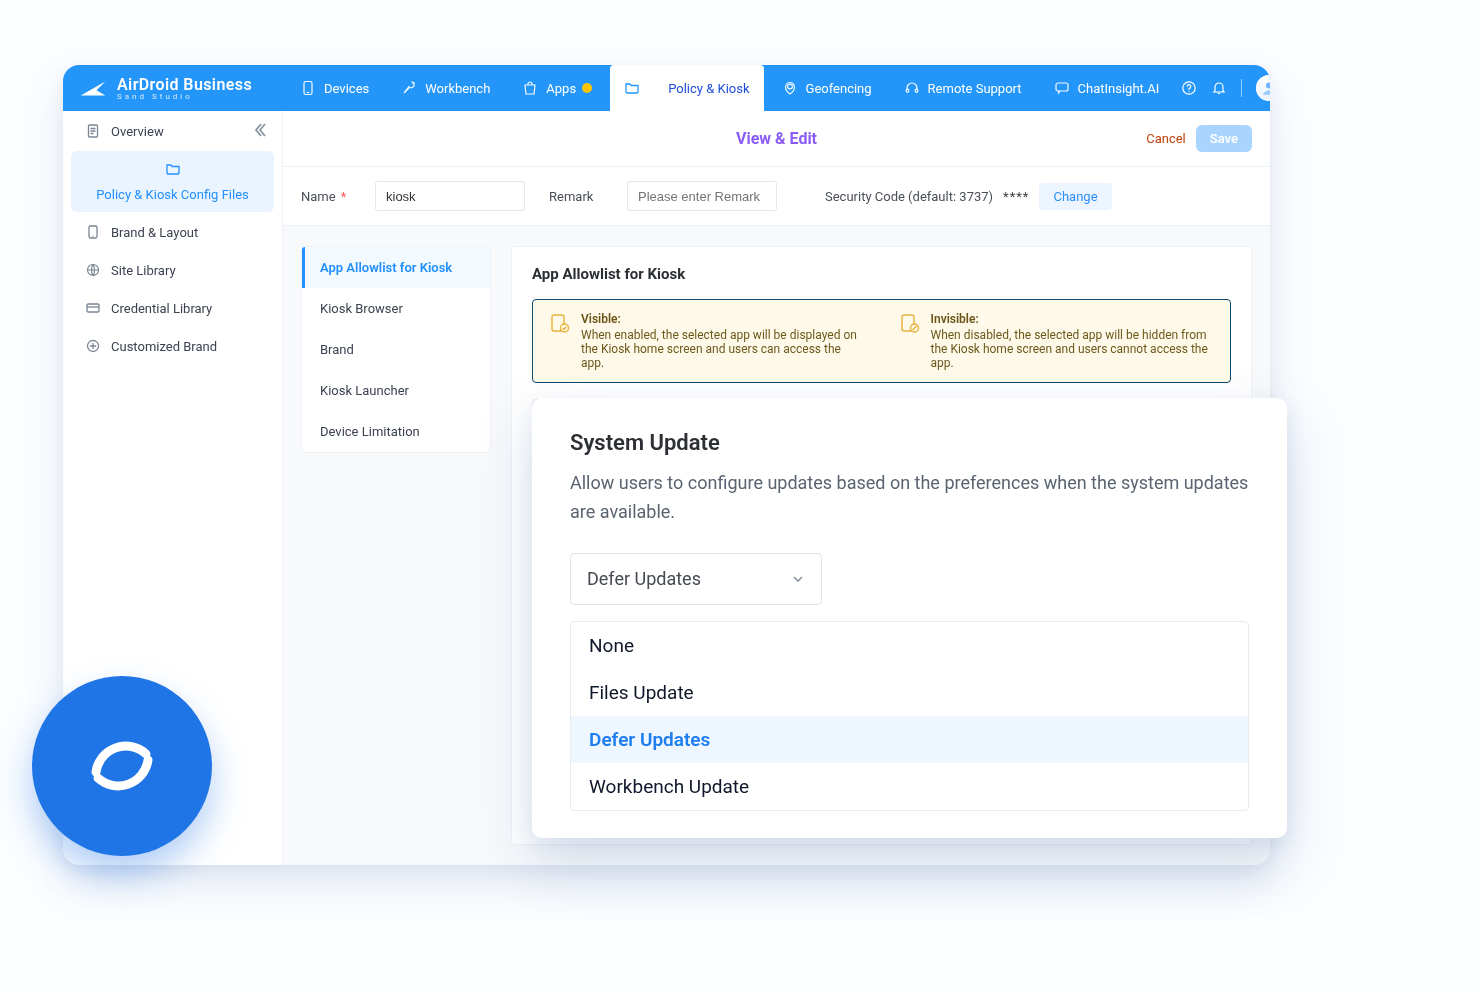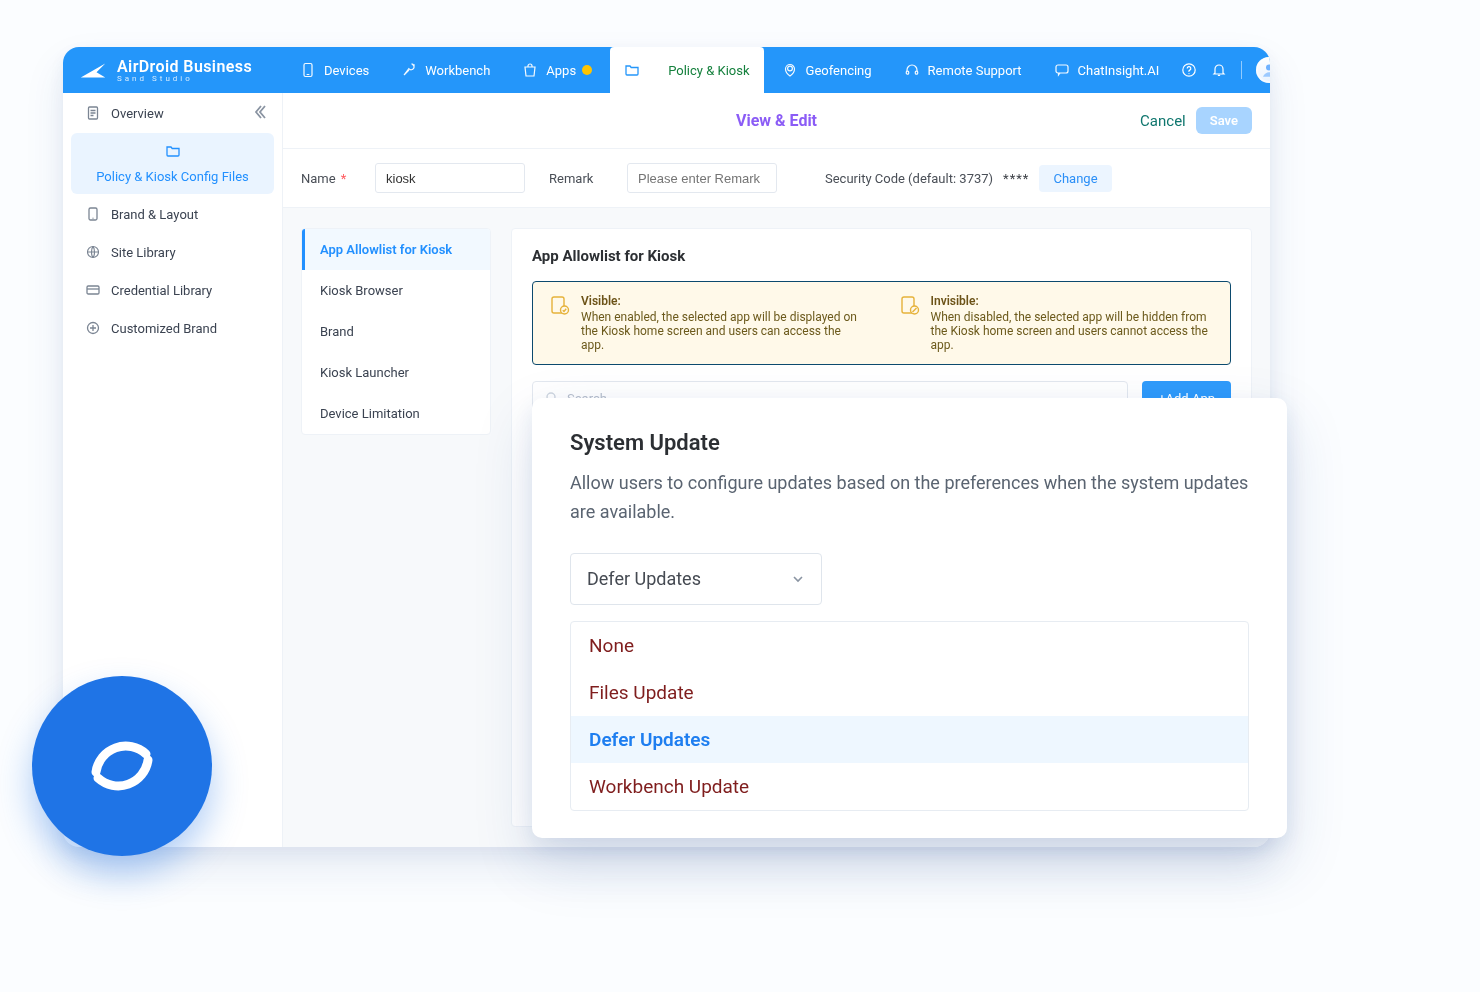--- a/index.html
+++ b/index.html
@@ -2,21 +2,21 @@
 <html><head>
 <meta charset="utf-8">
 <style>
   * { box-sizing: border-box; margin: 0; padding: 0; }
   html, body { width: 1480px; height: 992px; font-family: -apple-system, BlinkMacSystemFont, "Segoe UI", Roboto, Helvetica, Arial, sans-serif; background: #fbfdff; color: #333; }
   .stage { position: relative; width: 1480px; height: 992px; }
 
   
   .app {
     position: absolute;
-    left: 63px; top: 47px;
+    left: 63px; top: 65px;
     width: 1207px; height: 800px;
     background: #fff;
     border-radius: 16px;
     box-shadow: 0 20px 40px rgba(30,70,140,.10), 0 6px 16px rgba(30,70,140,.06);
     overflow: hidden;
   }
 
   
   .topbar {
     height: 46px;
@@ -38,21 +38,21 @@
   .brand .sub { display:block; font-size: 8px; font-weight: 400; letter-spacing: 3px; margin-top: -2px; opacity: .8; }
   .divider { width: 1px; height: 20px; background: rgba(255,255,255,.35); margin: 0 10px; }
   .nav { display: flex; align-items: center; gap: 4px; }
   .nav-item {
     display: inline-flex; align-items: center; gap: 8px;
     padding: 0 14px; height: 46px; color: #fff;
     position: relative;
   }
   .nav-item .ico { width: 16px; height: 16px; opacity: .95; }
   .nav-item .badge-dot { width: 10px; height: 10px; border-radius: 5px; background: #ffc400; display:inline-block; margin-left: -2px; }
-  .nav-item.active { background: #fff; color: #15803d; border-top-left-radius: 4px; border-top-right-radius: 4px; gap: 28px; }
+  .nav-item.active { background: #fff; color: #1d4ed8; border-top-left-radius: 4px; border-top-right-radius: 4px; gap: 28px; }
   .nav-item.active .ico { opacity: 1; }
   .spacer { flex: 1; }
   .top-actions { display: flex; align-items: center; gap: 14px; }
   .top-ico { width: 16px; height: 16px; color: #e9f4ff; }
   .vline { width: 1px; height: 18px; background: rgba(255,255,255,.5); }
   .avatar { width: 26px; height: 26px; border-radius: 50%; background: linear-gradient(#fff,#e8f3ff); display: inline-flex; align-items:center; justify-content:center; box-shadow: 0 0 0 2px rgba(255,255,255,.5) inset; }
   .chev { width: 12px; height: 12px; }
 
   
   .body { display: flex; height: calc(100% - 46px); }
@@ -76,21 +76,21 @@
   .side-item.active .ico { color: #2290ff; }
 
   
   .main { flex: 1; display: flex; flex-direction: column; min-width: 0; }
   .header {
     display: flex; align-items: center; justify-content: center;
     position: relative; height: 56px; border-bottom: 1px solid #eef2f7;
   }
   .header .title { font-weight: 700; color: #8b5cf6; }
   .header .actions { position: absolute; right: 18px; display: flex; gap: 10px; align-items:center; }
-  .btn-link { color: #0f766e; font-size: 15px; }
+  .btn-link { color: #c2410c; font-size: 13px; }
   .btn-save {
     background: #a8d4ff; color: #fff; font-weight: 600;
     border-radius: 6px; padding: 6px 14px; font-size: 13px;
   }
 
   .formrow { display: flex; align-items: center; gap: 18px; padding: 14px 18px 14px 18px; border-bottom: 1px solid #eef2f7; font-size: 13px; color:#4a4f57; }
   .label { min-width: 56px; }
   .req { color: #ff5a5f; margin-left: 2px; }
   .input {
     height: 30px; width: 150px; border: 1px solid #e3e8ef; border-radius: 3px;
@@ -146,21 +146,21 @@
     display:flex; align-items:center; justify-content:space-between;
     padding: 0 16px; color:#454a52; font-size: 18px;
   }
   .select .chev { width: 14px; height: 14px; color:#8a94a2; }
   .menu {
     margin-top: 16px;
     width: 100%;
     border: 1px solid #e7ecf2; border-radius: 4px;
     background: #fff;
   }
-  .menu .opt { padding: 12px 18px; font-size: 19px; color:#7f1d1d; }
+  .menu .opt { padding: 12px 18px; font-size: 19px; color:#0f172a; }
   .menu .opt.selected { background: #eef7ff; color: #1e7ef0; font-weight: 600; }
 
   
   .fab {
     position: absolute;
     left: 32px; top: 676px;
     width: 180px; height: 180px; border-radius: 90px;
     background: #1f74e6;
     display:flex; align-items:center; justify-content:center;
     box-shadow: 0 18px 34px rgba(31,116,230,.35);

